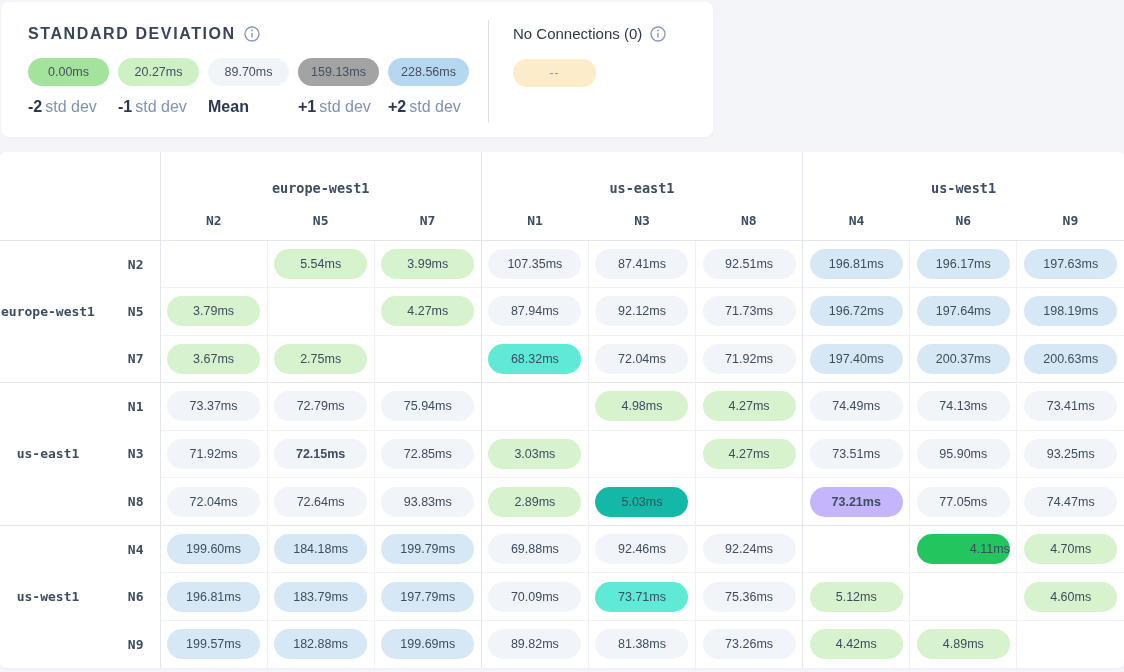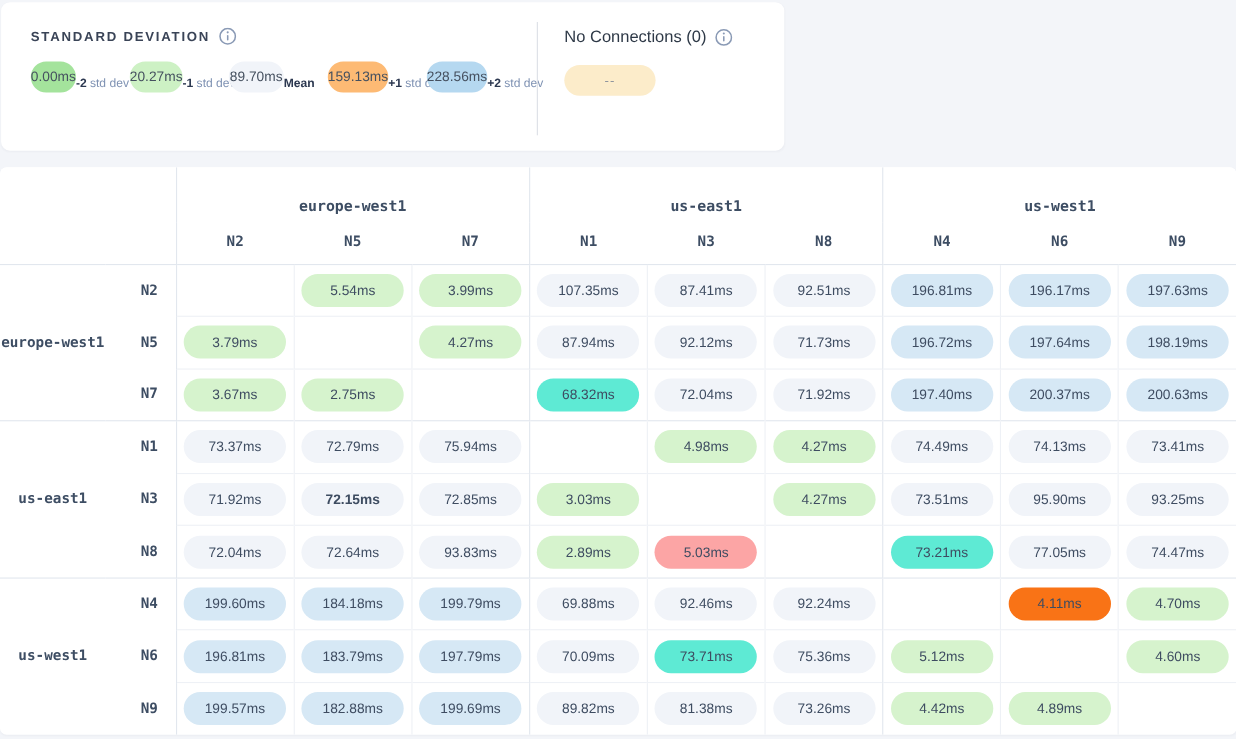--- a/index.html
+++ b/index.html
@@ -15,32 +15,32 @@
   .legend-card {
     margin:2px 0 0 1px;
     width:712px; height:135px;
     background:#fff; border-radius:8px;
     box-shadow:0 1px 2px rgba(40,50,70,0.04);
     display:flex;
   }
   .legend-left { padding:23px 0 0 27px; width:487px; }
   .legend-title-row { display:flex; align-items:center; gap:8px; }
   .legend-title {
-    font-size:12px; font-weight:bold; letter-spacing:1.6px;
+    font-size:16px; font-weight:bold; letter-spacing:1.6px;
     color:#3a4457; text-transform:uppercase;
   }
   .info-icon { display:inline-flex; cursor:pointer; }
   .legend-pill-row { display:flex; margin-top:15px; }
-  .lgcol { width:81px; margin-right:9px; display:flex; align-items:center; }
+  .lgcol { width:81px; margin-right:9px; display:flex; flex-direction:column; align-items:flex-start; }
   .lg-pill {
     width:81px; height:28px; border-radius:14px;
     display:flex; align-items:center; justify-content:center;
     font-size:12.5px; color:#45505f;
   }
-  .lg-label { margin-top:12px; font-size:11px; white-space:nowrap; }
+  .lg-label { margin-top:12px; font-size:16px; white-space:nowrap; }
   .lg-label b { color:#2c3850; font-weight:bold; margin-right:3px; }
   .lg-label .lt { color:#7f92b3; }
   .legend-divider { width:1px; background:#dcdfe6; margin:18px 0 14px 0; }
   .legend-right { padding:23px 0 16px 24px; }
   .nc-title-row { display:flex; align-items:center; gap:8px; }
   .nc-label { font-size:15px; color:#2e3947; }
   .nc-pill {
     margin-top:17px; width:83px; height:28px; border-radius:14px;
     display:flex; align-items:center; justify-content:center;
     font-size:12px; color:#8f959e; letter-spacing:1px;
@@ -102,21 +102,21 @@
       </div>
       <div class="lgcol">
         <span class="lg-pill" style="background: rgb(205, 241, 196);">20.27ms</span>
         <span class="lg-label"><b>-1</b><span class="lt">std dev</span></span>
       </div>
       <div class="lgcol">
         <span class="lg-pill" style="background: rgb(241, 244, 249);">89.70ms</span>
         <span class="lg-label"><b>Mean</b><span class="lt"></span></span>
       </div>
       <div class="lgcol">
-        <span class="lg-pill" style="background: #fdba74;">159.13ms</span>
+        <span class="lg-pill" style="background: #a3a3a3;">159.13ms</span>
         <span class="lg-label"><b>+1</b><span class="lt">std dev</span></span>
       </div>
       <div class="lgcol">
         <span class="lg-pill" style="background: rgb(181, 216, 240);">228.56ms</span>
         <span class="lg-label"><b>+2</b><span class="lt">std dev</span></span>
       </div>
     </div>
   </div>
   <div class="legend-divider"></div>
   <div class="legend-right">
@@ -230,37 +230,37 @@
           <td class="gstart"><span class="pill" style="background: rgb(241, 244, 249);">73.51ms</span></td>
           <td class="inner-col"><span class="pill" style="background: rgb(241, 244, 249);">95.90ms</span></td>
           <td class="inner-col"><span class="pill" style="background: rgb(241, 244, 249);">93.25ms</span></td>
         </tr>
         <tr class="inrow">
           <th class="node-cell">N8</th>
           <td><span class="pill" style="background: rgb(241, 244, 249);">72.04ms</span></td>
           <td class="inner-col"><span class="pill" style="background: rgb(241, 244, 249);">72.64ms</span></td>
           <td class="inner-col"><span class="pill" style="background: rgb(241, 244, 249);">93.83ms</span></td>
           <td class="gstart"><span class="pill" style="background: rgb(214, 243, 205);">2.89ms</span></td>
-          <td class="inner-col"><span class="pill" style="background: #fca5a5;">5.03ms</span></td>
-          <td class="inner-col"></td>
-          <td class="gstart"><span class="pill" style="background: #5eead4;">73.21ms</span></td>
+          <td class="inner-col"><span class="pill" style="background: #14b8a6;">5.03ms</span></td>
+          <td class="inner-col"></td>
+          <td class="gstart"><span class="pill" style="background: #c4b5fd; font-weight: bold;">73.21ms</span></td>
           <td class="inner-col"><span class="pill" style="background: rgb(241, 244, 249);">77.05ms</span></td>
           <td class="inner-col"><span class="pill" style="background: rgb(241, 244, 249);">74.47ms</span></td>
         </tr>
         <tr class="gtop">
           <th class="region-cell" rowspan="3">us-west1</th>
           <th class="node-cell">N4</th>
           <td><span class="pill" style="background: rgb(214, 232, 245);">199.60ms</span></td>
           <td class="inner-col"><span class="pill" style="background: rgb(214, 232, 245);">184.18ms</span></td>
           <td class="inner-col"><span class="pill" style="background: rgb(214, 232, 245);">199.79ms</span></td>
           <td class="gstart"><span class="pill" style="background: rgb(241, 244, 249);">69.88ms</span></td>
           <td class="inner-col"><span class="pill" style="background: rgb(241, 244, 249);">92.46ms</span></td>
           <td class="inner-col"><span class="pill" style="background: rgb(241, 244, 249);">92.24ms</span></td>
           <td class="gstart"></td>
-          <td class="inner-col"><span class="pill" style="background: #f97316;">4.11ms</span></td>
+          <td class="inner-col"><span class="pill" style="background: #22c55e; text-align: right;">4.11ms</span></td>
           <td class="inner-col"><span class="pill" style="background: rgb(214, 243, 205);">4.70ms</span></td>
         </tr>
         <tr class="inrow">
           <th class="node-cell">N6</th>
           <td><span class="pill" style="background: rgb(214, 232, 245);">196.81ms</span></td>
           <td class="inner-col"><span class="pill" style="background: rgb(214, 232, 245);">183.79ms</span></td>
           <td class="inner-col"><span class="pill" style="background: rgb(214, 232, 245);">197.79ms</span></td>
           <td class="gstart"><span class="pill" style="background: rgb(241, 244, 249);">70.09ms</span></td>
           <td class="inner-col"><span class="pill" style="background: #5eead4;">73.71ms</span></td>
           <td class="inner-col"><span class="pill" style="background: rgb(241, 244, 249);">75.36ms</span></td>

